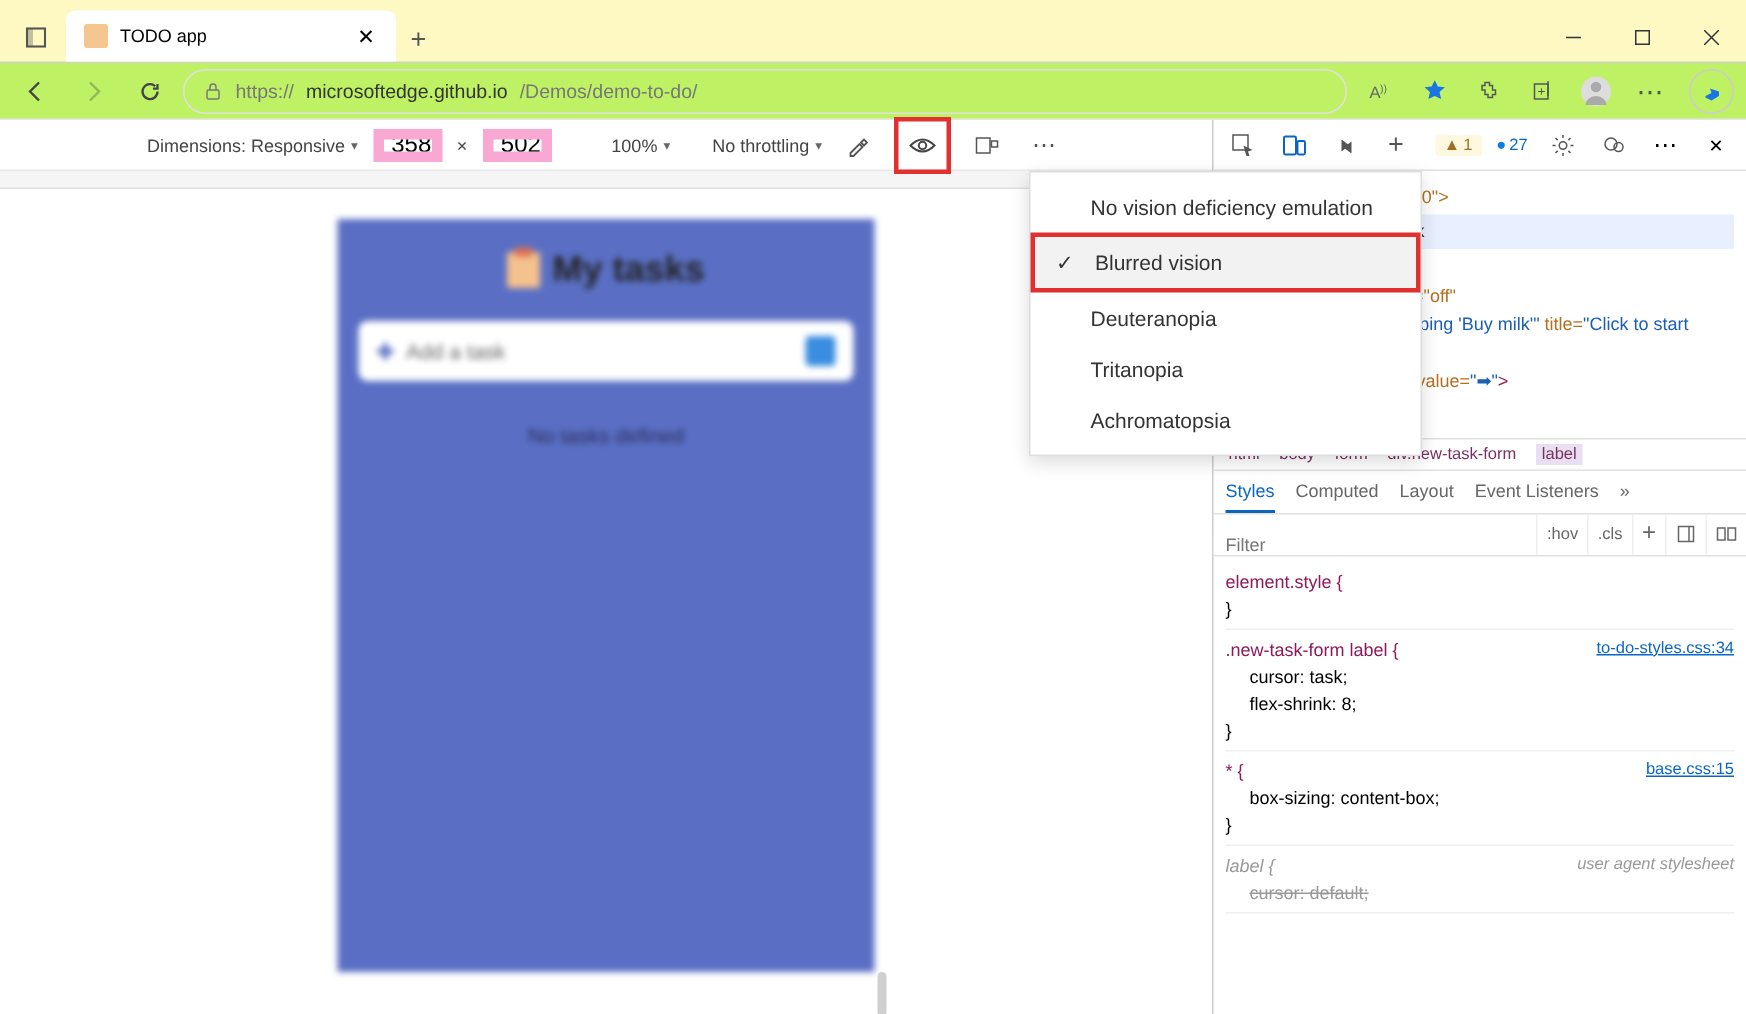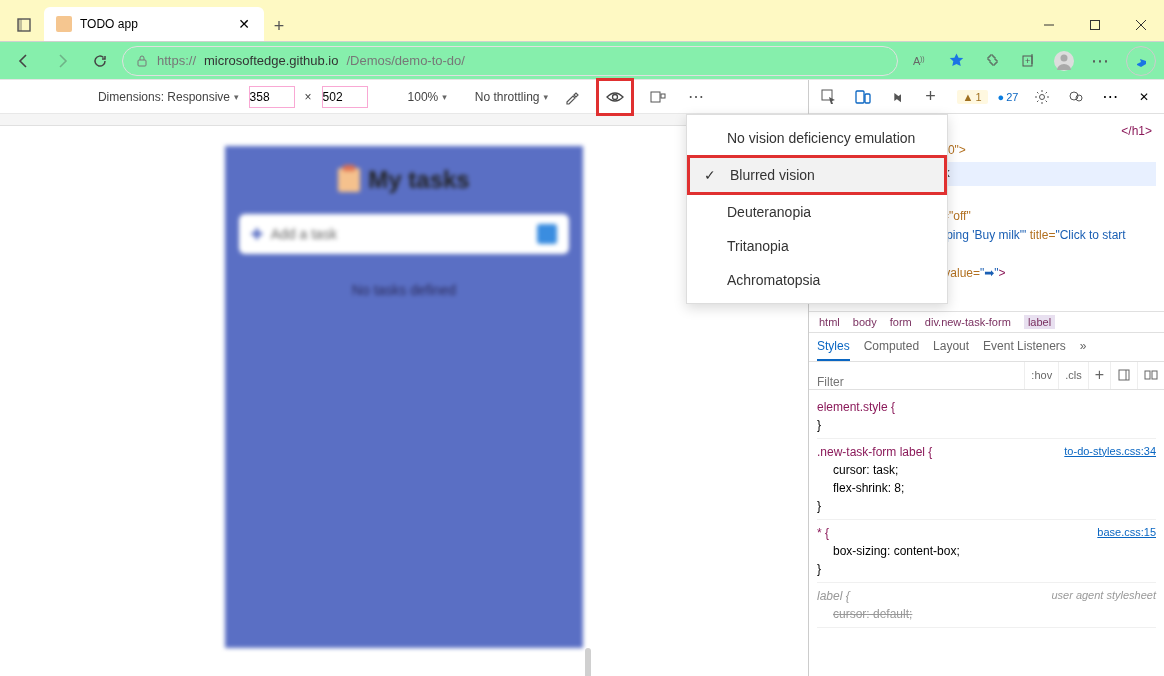--- a/index.html
+++ b/index.html
@@ -12,34 +12,34 @@
 .tab { background: #fff; height: 34px; border-radius: 6px 6px 0 0; display: flex; align-items: center; padding: 0 12px; gap: 8px; min-width: 220px; }
 .tab .favicon { width: 16px; height: 16px; background: #f5c690; border-radius: 2px; }
 .tab .title { font-size: 12px; flex: 1; }
 .tab .close { width: 16px; height: 16px; display: flex; align-items: center; justify-content: center; font-size: 14px; }
 .new-tab { width: 30px; height: 30px; display: flex; align-items: center; justify-content: center; font-size: 18px; color: #555; }
 .win-controls { display: flex; }
 .win-controls div { width: 46px; height: 32px; display: flex; align-items: center; justify-content: center; color: #333; }
 .win-controls svg { width: 10px; height: 10px; }
 
 
-.urlbar { height: 38px; background: #86efac; border-bottom: 1px solid #e5e5e5; display: flex; align-items: center; padding: 0 8px; gap: 6px; }
+.urlbar { height: 38px; background: #bef264; border-bottom: 1px solid #e5e5e5; display: flex; align-items: center; padding: 0 8px; gap: 6px; }
 .nav-btn { width: 32px; height: 32px; display: flex; align-items: center; justify-content: center; color: #555; border-radius: 4px; }
 .url-field { flex: 1; height: 30px; border: 1px solid #e0e0e0; border-radius: 15px; display: flex; align-items: center; padding: 0 12px; gap: 8px; font-size: 13px; color: #777; }
 .url-field .host { color: #333; }
 .url-icons { display: flex; gap: 4px; align-items: center; }
 .url-icons div { width: 32px; height: 32px; display: flex; align-items: center; justify-content: center; }
 .bing-icon { width: 30px; height: 30px; border: 1px solid #ccc; border-radius: 50%; display: flex; align-items: center; justify-content: center; margin-left: 4px; }
 
 
 .content { display: flex; height: calc(676px - 80px); position: relative; }
 
 
 .device-toolbar { position: absolute; top: 0; left: 0; right: 356px; height: 34px; background: #fff; border-bottom: 1px solid #e8e8e8; display: flex; align-items: center; justify-content: center; gap: 10px; font-size: 12px; color: #444; z-index: 2; }
-.dim-input { width: 46px; height: 22px; border: 1px solid #f9a8d4; text-align: left; font-size: 12px; }
+.dim-input { width: 46px; height: 22px; border: 7px solid #f9a8d4; text-align: right; font-size: 16px; }
 .dd { display: flex; align-items: center; gap: 4px; }
 .dd::after { content: "▾"; font-size: 9px; color: #666; }
 .icon-btn { width: 28px; height: 28px; display: flex; align-items: center; justify-content: center; border-radius: 4px; }
 .eye-wrap { border: 3px solid #e03030; padding: 2px; }
 
 
 .viewport-area { flex: 1; background: #fff; padding-top: 34px; position: relative; }
 .ruler { height: 12px; background: #f5f5f5; border-bottom: 1px solid #e0e0e0; }
 .device-frame { margin: 20px auto 0; width: 358px; height: 502px; background: #5a6fc4; filter: blur(2px); position: relative; }
 .app-header { text-align: center; padding: 20px 0; font-size: 24px; font-weight: bold; color: #222; display: flex; justify-content: center; align-items: center; gap: 8px; }
@@ -291,21 +291,20 @@
             <circle cx="6" cy="7" r="4" fill="none" stroke="#555"></circle>
             <circle cx="11" cy="9" r="3" fill="none" stroke="#555"></circle>
           </svg>
         </div>
       <div class="icon-btn" style="font-size:16px">⋯</div>
       <div class="icon-btn">✕</div>
     </div>
 
     <div class="dt-elements">
       <div class="code">
-        <div style="text-align:right"><span class="tag">&lt;/h1&gt;</span></div>
         <div><span class="attr">w-task-form" tabindex="0"&gt;</span></div>
         <div class="hl" style="padding:2px 4px;margin:2px -4px"><span class="attr">new-task"</span><span class="tag">&gt;</span><span style="color:#0a66c2">✚</span> <span>Add a task</span></div>
         <div style="color:#888;padding-left:20px">60</div>
         <div><span class="attr">ew-task" autocomplete="off"</span></div>
         <div style="padding-left:20px"><span class="attr">placeholder=</span><span class="str">"'Try typing 'Buy milk'"</span> <span class="attr">title=</span><span class="str">"Click to start adding a task"</span><span class="tag">&gt;</span></div>
         <div style="padding-left:10px"><span class="tag">&lt;input</span> <span class="attr">type=</span><span class="str">"submit"</span> <span class="attr">value=</span><span class="str">"➡"</span><span class="tag">&gt;</span></div>
         <div style="padding-left:0"><span class="tag">&lt;/div&gt;</span></div>
       </div>
 
       <div class="breadcrumb">

